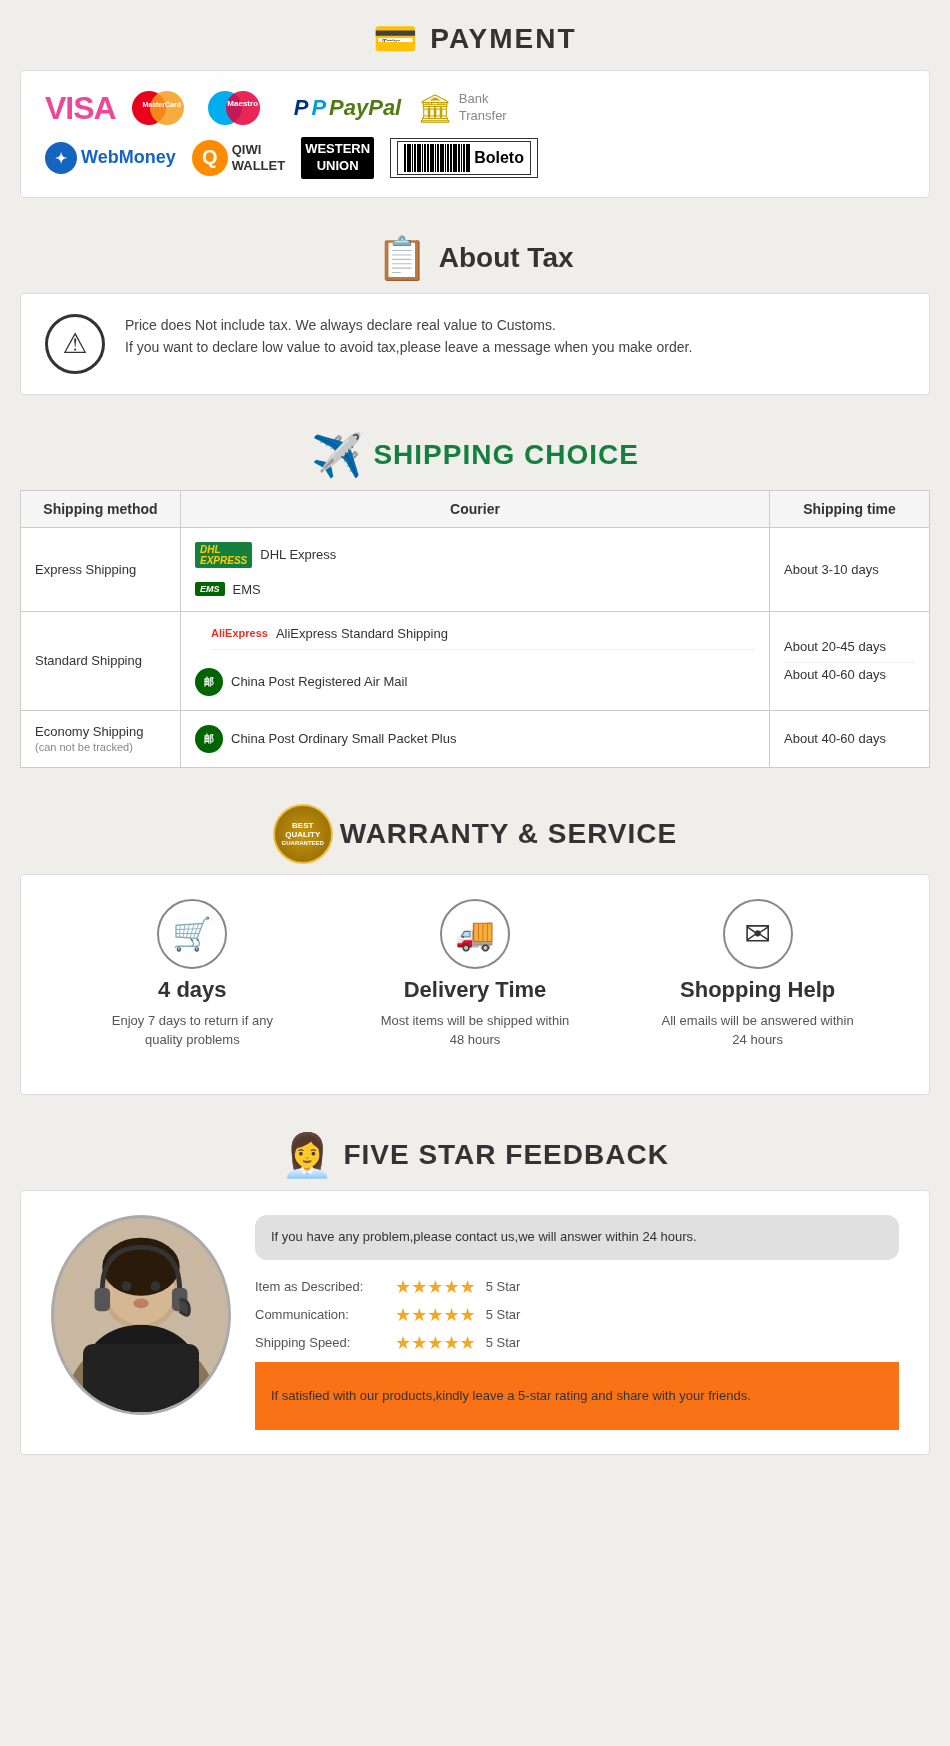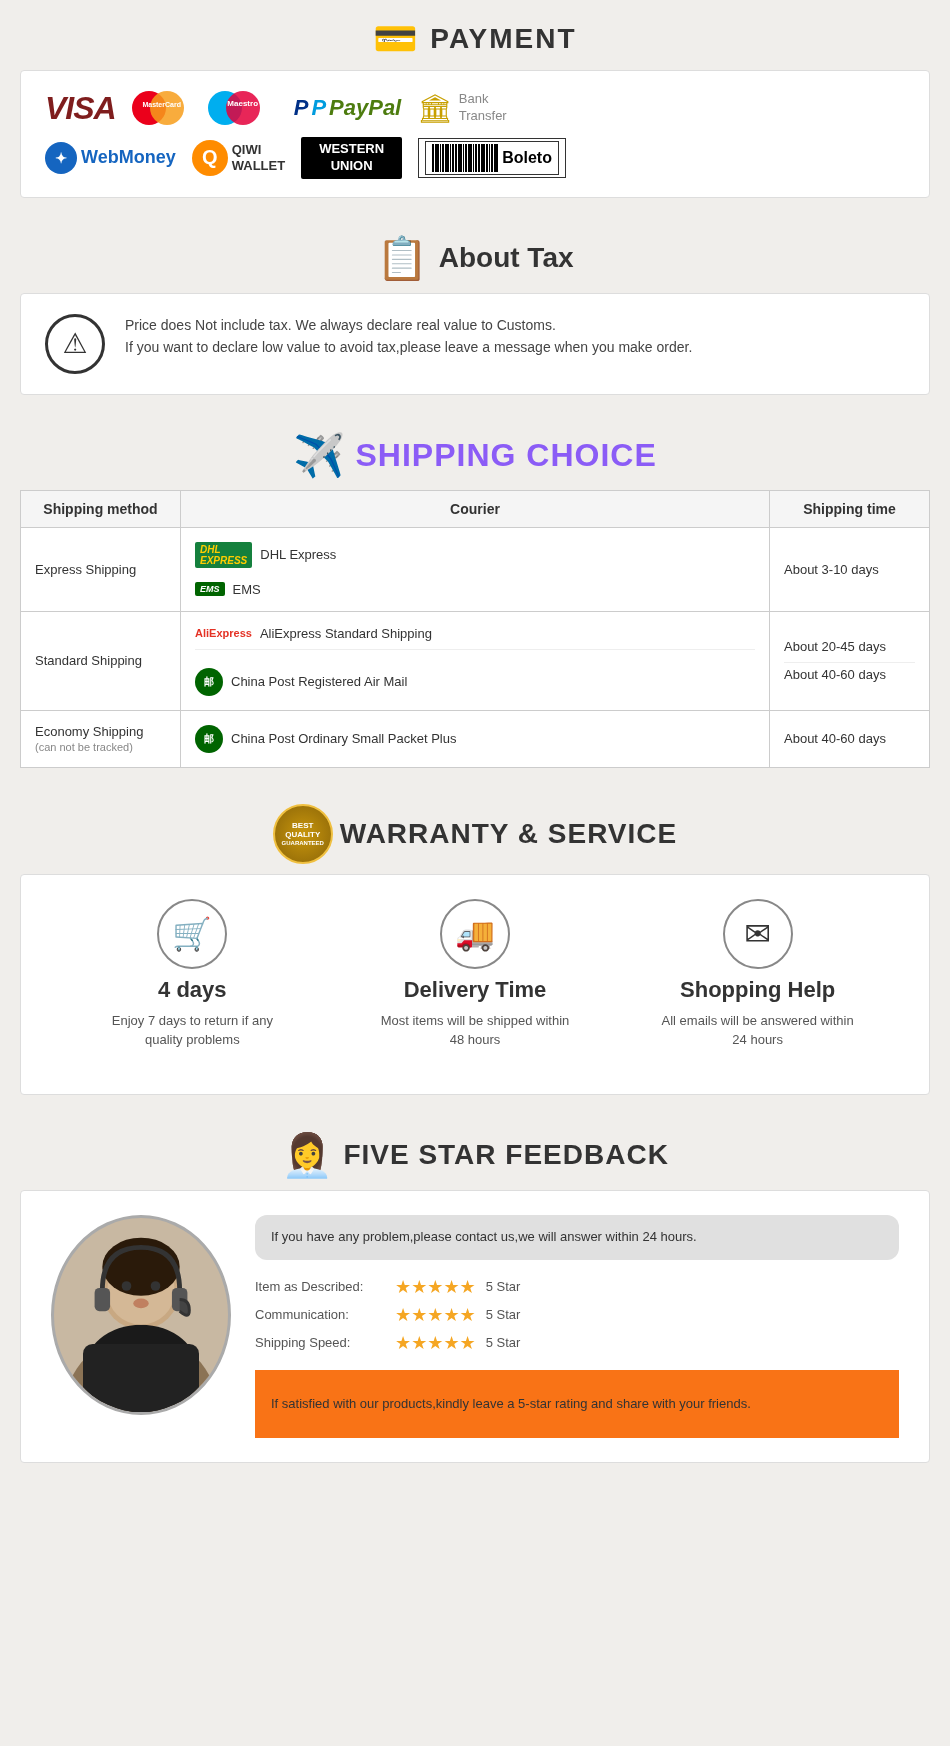--- a/index.html
+++ b/index.html
@@ -40,22 +40,21 @@
       align-items: center;
       gap: 16px;
       margin-bottom: 10px;
       flex-wrap: wrap;
     }
     .payment-row:last-child { margin-bottom: 0; }
 
     .pay-visa {
       font-size: 32px;
       font-weight: 900;
-      font-style: italic;
-      color: #7f1d1d;
+      color: #ec4899;
       letter-spacing: -1px;
     }
     .pay-mastercard {
       width: 60px; height: 38px;
       position: relative; display: inline-block;
     }
     .pay-mastercard .mc-left {
       width: 34px; height: 34px; border-radius: 50%;
       background: #eb001b;
       position: absolute; left: 0; top: 2px;
@@ -113,21 +112,21 @@
     .pay-qiwi .qiwi-circle {
       width: 36px; height: 36px; background: #ff8c00; border-radius: 50%;
       display: flex; align-items: center; justify-content: center;
       color: #fff; font-size: 20px; font-weight: bold;
     }
     .pay-qiwi .qiwi-text {
       font-size: 13px; font-weight: bold; color: #333; line-height: 1.2;
     }
     .pay-western {
       background: #000; color: #fff;
-      padding: 4px 18px; border-radius: 2px;
+      padding: 4px 4px; border-radius: 2px;
       font-size: 13px; font-weight: 900; line-height: 1.3;
       text-align: center;
     }
     .pay-western .wu-text { color: #fff; font-size: 13px; font-weight: 900; }
     .pay-boleto {
       display: flex; align-items: center;
       border: 1px solid #333; padding: 2px 6px; background: #fff;
     }
     .pay-boleto .barcode {
       display: flex; gap: 1px; align-items: stretch; height: 28px;
@@ -162,21 +161,21 @@
       font-size: 28px; color: #333; flex-shrink: 0;
     }
     .tax-content p { font-size: 14px; color: #444; line-height: 1.6; }
 
     
     .shipping-header {
       display: flex; align-items: center; justify-content: center;
       gap: 10px; padding: 16px 0 10px;
     }
     .shipping-icon { font-size: 42px; }
-    .shipping-title { font-size: 32px; font-weight: bold; color: #8b5cf6; letter-spacing: 1px; }
+    .shipping-title { font-size: 28px; font-weight: bold; color: #15803d; letter-spacing: 1px; }
 
     .shipping-table {
       margin: 0 20px 20px;
       background: #fff; border: 1px solid #ddd;
       border-collapse: collapse; width: calc(100% - 40px);
     }
     .shipping-table th, .shipping-table td {
       border: 1px solid #ccc; padding: 10px 14px;
       font-size: 13px; vertical-align: middle;
     }
@@ -261,21 +260,21 @@
       display: flex; align-items: center; justify-content: center;
       font-size: 60px;
       border: 3px solid #aaa;
     }
     .feedback-content { flex: 1; }
     .speech-bubble {
       background: #e0e0e0; border-radius: 12px;
       padding: 12px 16px; margin-bottom: 16px;
       font-size: 13px; color: #333; line-height: 1.6;
     }
-    .feedback-ratings { margin-bottom: 16px; }
+    .feedback-ratings { margin-bottom: 8px; }
     .rating-row {
       display: flex; align-items: center; gap: 10px; margin-bottom: 6px;
       font-size: 13px;
     }
     .rating-label { width: 130px; color: #555; }
     .stars { color: #f5a623; font-size: 18px; }
     .star-label { color: #555; font-size: 13px; }
     .speech-bubble-bottom {
       background: #f97316; border-radius: 0;
       padding: 24px 16px;
@@ -420,21 +419,21 @@
           </div>
         </div>
       </td>
       <td>About 3-10 days</td>
     </tr>
 
     <tr>
       <td>Standard Shipping</td>
       <td>
         <div class="courier-rows">
-          <div class="courier-cell" style="border-bottom:1px solid #eee; padding-bottom:8px; margin-bottom:4px;">
+          <div class="courier-cell" style="border-bottom:1px solid #eee; padding-bottom:8px; margin-bottom:4px;margin-left:16px;">
             <span class="aliexpress-logo">AliExpress</span>
             <span>AliExpress Standard Shipping</span>
           </div>
           <div class="courier-cell" style="margin-top:4px;">
             <span class="china-post-icon">邮</span>
             <span>China Post Registered Air Mail</span>
           </div>
         </div>
       </td>
       <td>

